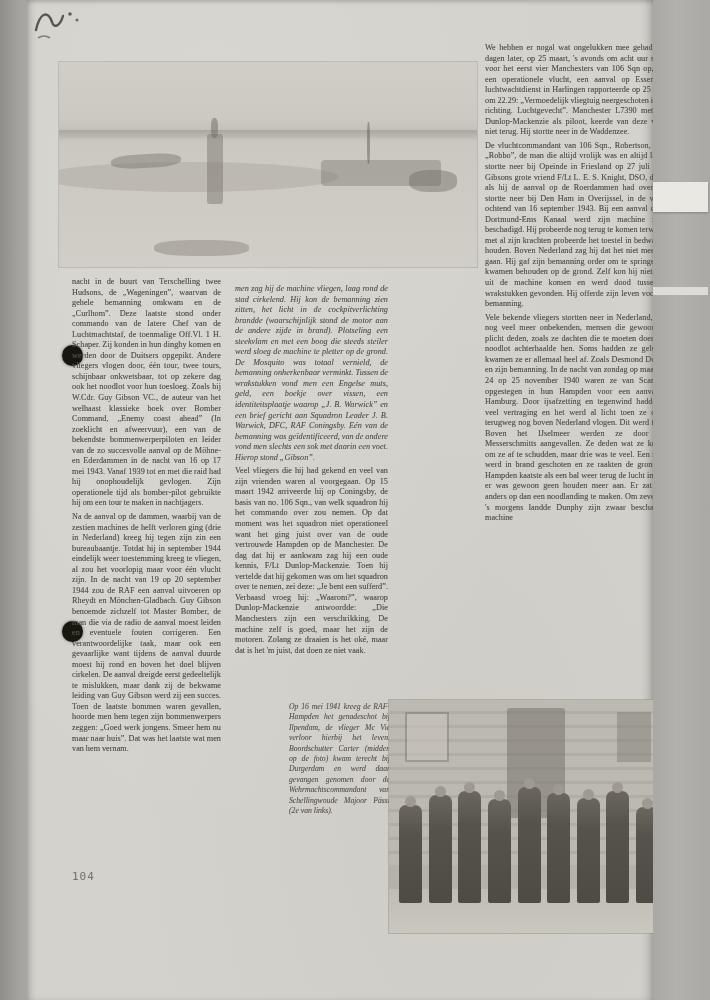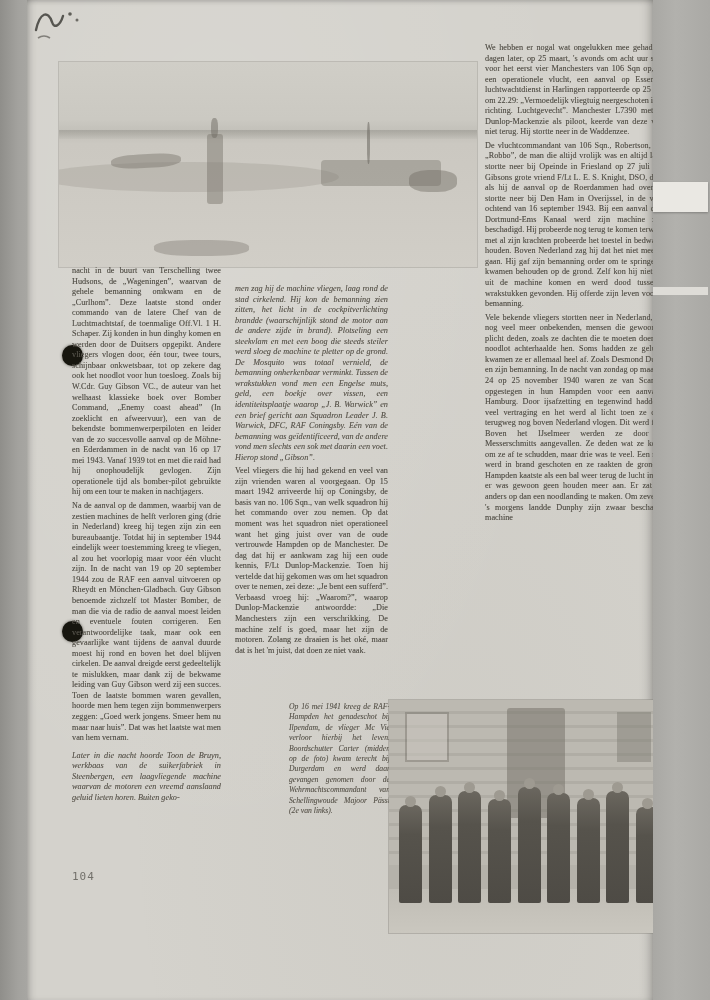--- a/index.html
+++ b/index.html
@@ -53,21 +53,21 @@
   .dot2{left:35px;top:621px;}
 
   
   .col{position:absolute;text-align:justify;color:#55524a;
     font-size:8.2px;line-height:10.55px;letter-spacing:.04px;
     hyphens:auto;-webkit-hyphens:auto;word-spacing:-0.2px;
     text-shadow:0 0 .5px rgba(85,82,74,.55);}
   .col p{margin:0 0 3px;}
   .ital{font-style:italic;color:#5c584f;}
   .col p.ital{margin-top:7px;font-family:Liberation Serif, serif;}
-  .col1{left:45px;top:266px;width:149px;}
+  .col1{left:45px;top:277px;width:149px;}
   .col2{left:208px;top:277px;width:153px;}
   .col3{left:458px;top:43px;width:187px;}
 
   .caption{position:absolute;left:262px;top:702px;width:101px;
     font-size:7.7px;line-height:10.4px;font-style:italic;text-align:justify;
     color:#5c584f;text-shadow:0 0 .5px rgba(90,86,78,.5);}
 
   .page-number{position:absolute;left:45px;top:858px;
     font-family:"DejaVu Sans Mono", monospace;font-size:11px;color:#72706a;letter-spacing:1px;margin-top:12px;}
 
@@ -121,21 +121,20 @@
       <div class="blob boat-pole"></div>
       <div class="blob boat-cab"></div>
     </div>
 
     <div class="dot dot1"></div>
     <div class="dot dot2"></div>
 
     <div class="col col1">
       <p>nacht in de buurt van Terschelling twee Hudsons, de „Wageningen”, waarvan de gehele bemanning omkwam en de „Curlhom”. Deze laatste stond onder commando van de latere Chef van de Luchtmachtstaf, de toenmalige Off.Vl. 1 H. Schaper. Zij konden in hun dinghy komen en werden door de Duitsers opgepikt. Andere vliegers vlogen door, één tour, twee tours, schijnbaar onkwetsbaar, tot op zekere dag ook het noodlot voor hun toesloeg. Zoals bij W.Cdr. Guy Gibson VC., de auteur van het welhaast klassieke boek over Bomber Command, „Enemy coast ahead” (In zoeklicht en afweervuur), een van de bekendste bommenwerperpiloten en leider van de zo succesvolle aanval op de Möhne- en Ederdammen in de nacht van 16 op 17 mei 1943. Vanaf 1939 tot en met die raid had hij onophoudelijk gevlogen. Zijn operationele tijd als bomber-pilot gebruikte hij om een tour te maken in nachtjagers.</p>
       <p>Na de aanval op de dammen, waarbij van de zestien machines de helft verloren ging (drie in Nederland) kreeg hij tegen zijn zin een bureaubaantje. Totdat hij in september 1944 eindelijk weer toestemming kreeg te vliegen, al zou het voorlopig maar voor één vlucht zijn. In de nacht van 19 op 20 september 1944 zou de RAF een aanval uitvoeren op Rheydt en Mönchen-Gladbach. Guy Gibson benoemde zichzelf tot Master Bomber, de man die via de radio de aanval moest leiden en eventuele fouten corrigeren. Een verantwoordelijke taak, maar ook een gevaarlijke want tijdens de aanval duurde moest hij rond en boven het doel blijven cirkelen. De aanval dreigde eerst gedeeltelijk te mislukken, maar dank zij de bekwame leiding van Guy Gibson werd zij een succes. Toen de laatste bommen waren gevallen, hoorde men hem tegen zijn bommenwerpers zeggen: „Goed werk jongens. Smeer hem nu maar naar huis”. Dat was het laatste wat men van hem vernam.</p>
-      <p class="ital">Later in die nacht hoorde Toon de Bruyn, werkbaas van de suikerfabriek in Steenbergen, een laagvliegende machine waarvan de motoren een vreemd aanslaand geluid lieten horen. Buiten geko-</p>
     </div>
 
     <div class="col col2">
       <p class="ital">men zag hij de machine vliegen, laag rond de stad cirkelend. Hij kon de bemanning zien zitten, het licht in de cockpitverlichting brandde (waarschijnlijk stond de motor aan de andere zijde in brand). Plotseling een steekvlam en met een boog die steeds steiler werd sloeg de machine te pletter op de grond. De Mosquito was totaal vernield, de bemanning onherkenbaar verminkt. Tussen de wrakstukken vond men een Engelse muts, geld, een boekje over vissen, een identiteitsplaatje waarop „J. B. Warwick” en een brief gericht aan Squadron Leader J. B. Warwick, DFC, RAF Coningsby. Eén van de bemanning was geïdentificeerd, van de andere vond men slechts een sok met daarin een voet. Hierop stond „Gibson”.</p>
       <p>Veel vliegers die hij had gekend en veel van zijn vrienden waren al voorgegaan. Op 15 maart 1942 arriveerde hij op Coningsby, de basis van no. 106 Sqn., van welk squadron hij het commando over zou nemen. Op dat moment was het squadron niet operationeel want het ging juist over van de oude vertrouwde Hampden op de Manchester. De dag dat hij er aankwam zag hij een oude kennis, F/Lt Dunlop-Mackenzie. Toen hij vertelde dat hij gekomen was om het squadron over te nemen, zei deze: „Je bent een sufferd”. Verbaasd vroeg hij: „Waarom?”, waarop Dunlop-Mackenzie antwoordde: „Die Manchesters zijn een verschrikking. De machine zelf is goed, maar het zijn de motoren. Zolang ze draaien is het oké, maar dat is het 'm juist, dat doen ze niet vaak.</p>
     </div>
 
     <div class="col col3">
       <p>We hebben er nogal wat ongelukken mee gehad”. Elf dagen later, op 25 maart, 's avonds om acht uur stegen voor het eerst vier Manchesters van 106 Sqn op, voor een operationele vlucht, een aanval op Essen. De luchtwachtdienst in Harlingen rapporteerde op 25 maart om 22.29: „Vermoedelijk vliegtuig neergeschoten in ZW richting. Luchtgevecht”. Manchester L7390 met F/Lt Dunlop-Mackenzie als piloot, keerde van deze vlucht niet terug. Hij stortte neer in de Waddenzee.</p>
       <p>De vluchtcommandant van 106 Sqn., Robertson, DFC, „Robbo”, de man die altijd vrolijk was en altijd lachte, stortte neer bij Opeinde in Friesland op 27 juli 1942. Gibsons grote vriend F/Lt L. E. S. Knight, DSO, die net als hij de aanval op de Roerdammen had overleefd, stortte neer bij Den Ham in Overijssel, in de vroege ochtend van 16 september 1943. Bij een aanval op het Dortmund-Ems Kanaal werd zijn machine zwaar beschadigd. Hij probeerde nog terug te komen terwijl hij met al zijn krachten probeerde het toestel in bedwang te houden. Boven Nederland zag hij dat het niet meer zou gaan. Hij gaf zijn bemanning order om te springen, zij kwamen behouden op de grond. Zelf kon hij niet meer uit de machine komen en werd dood tussen de wrakstukken gevonden. Hij offerde zijn leven voor zijn bemanning.</p>

